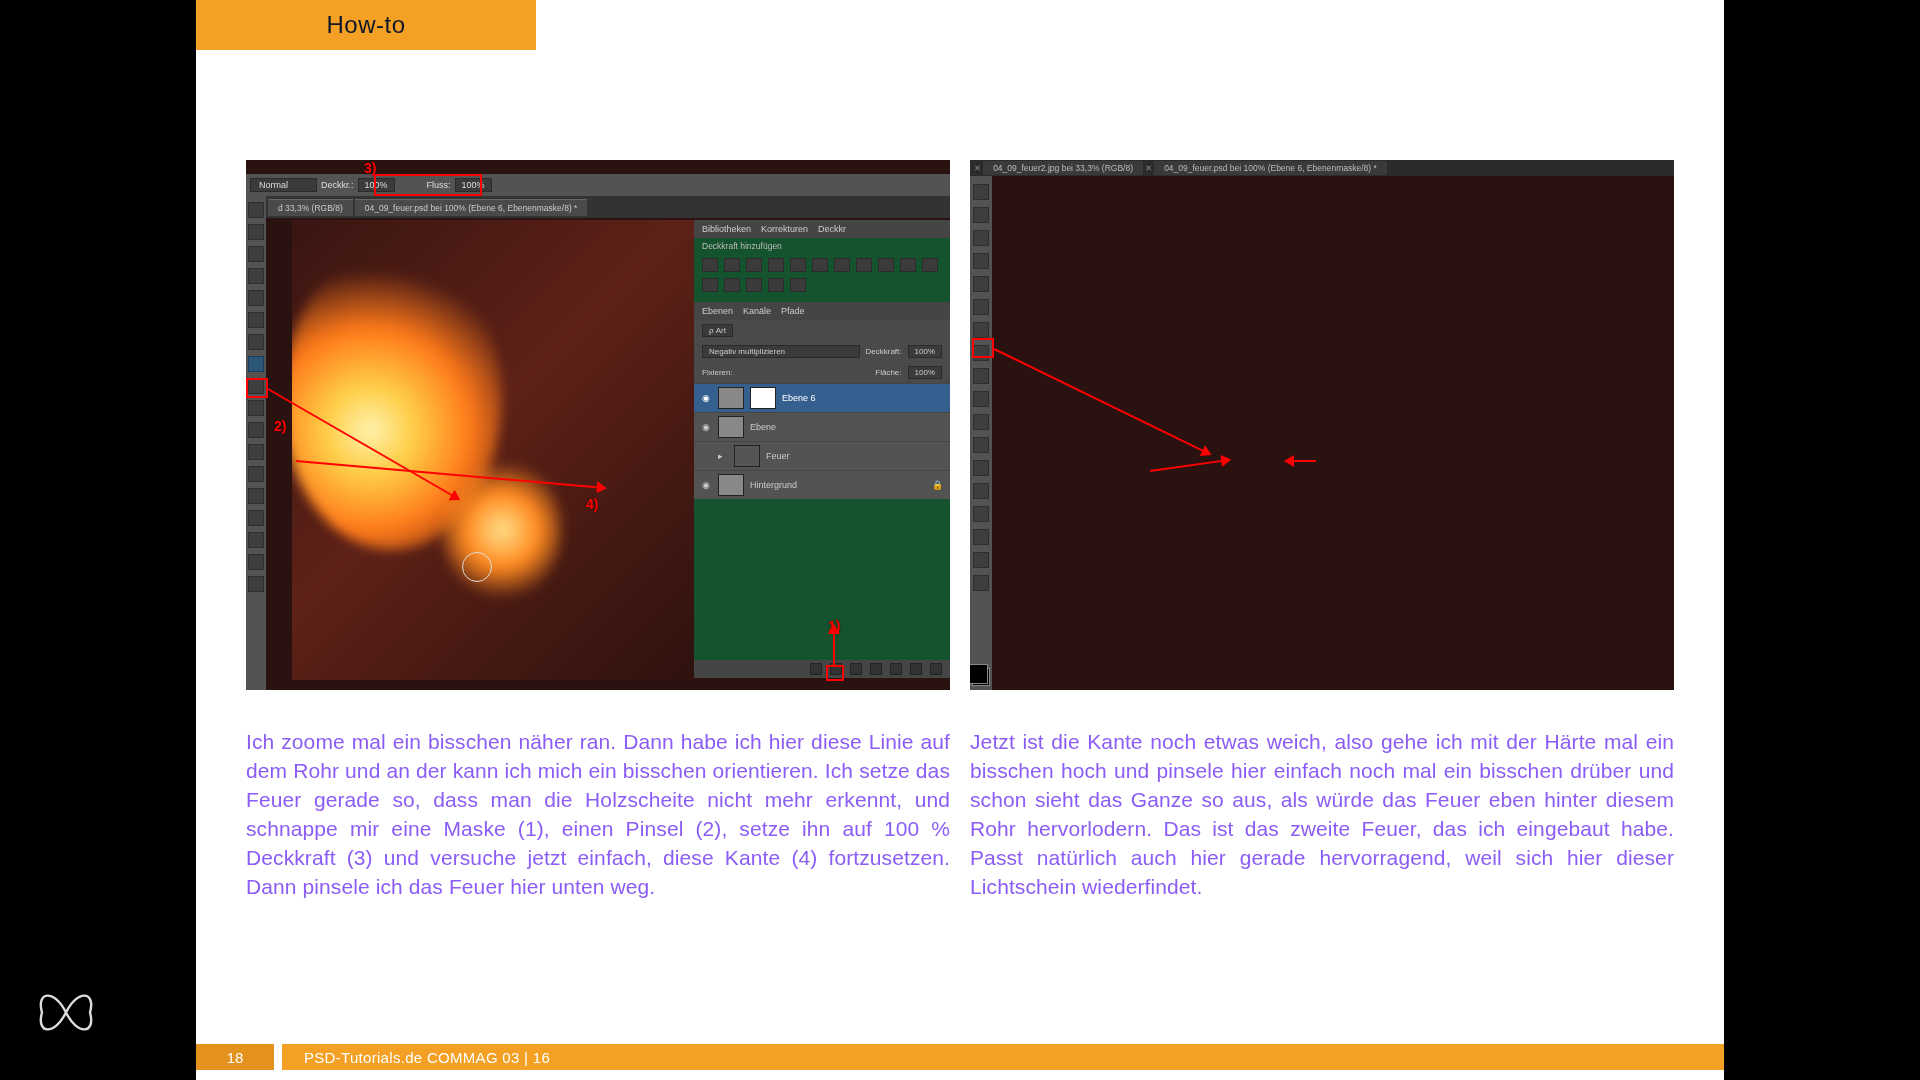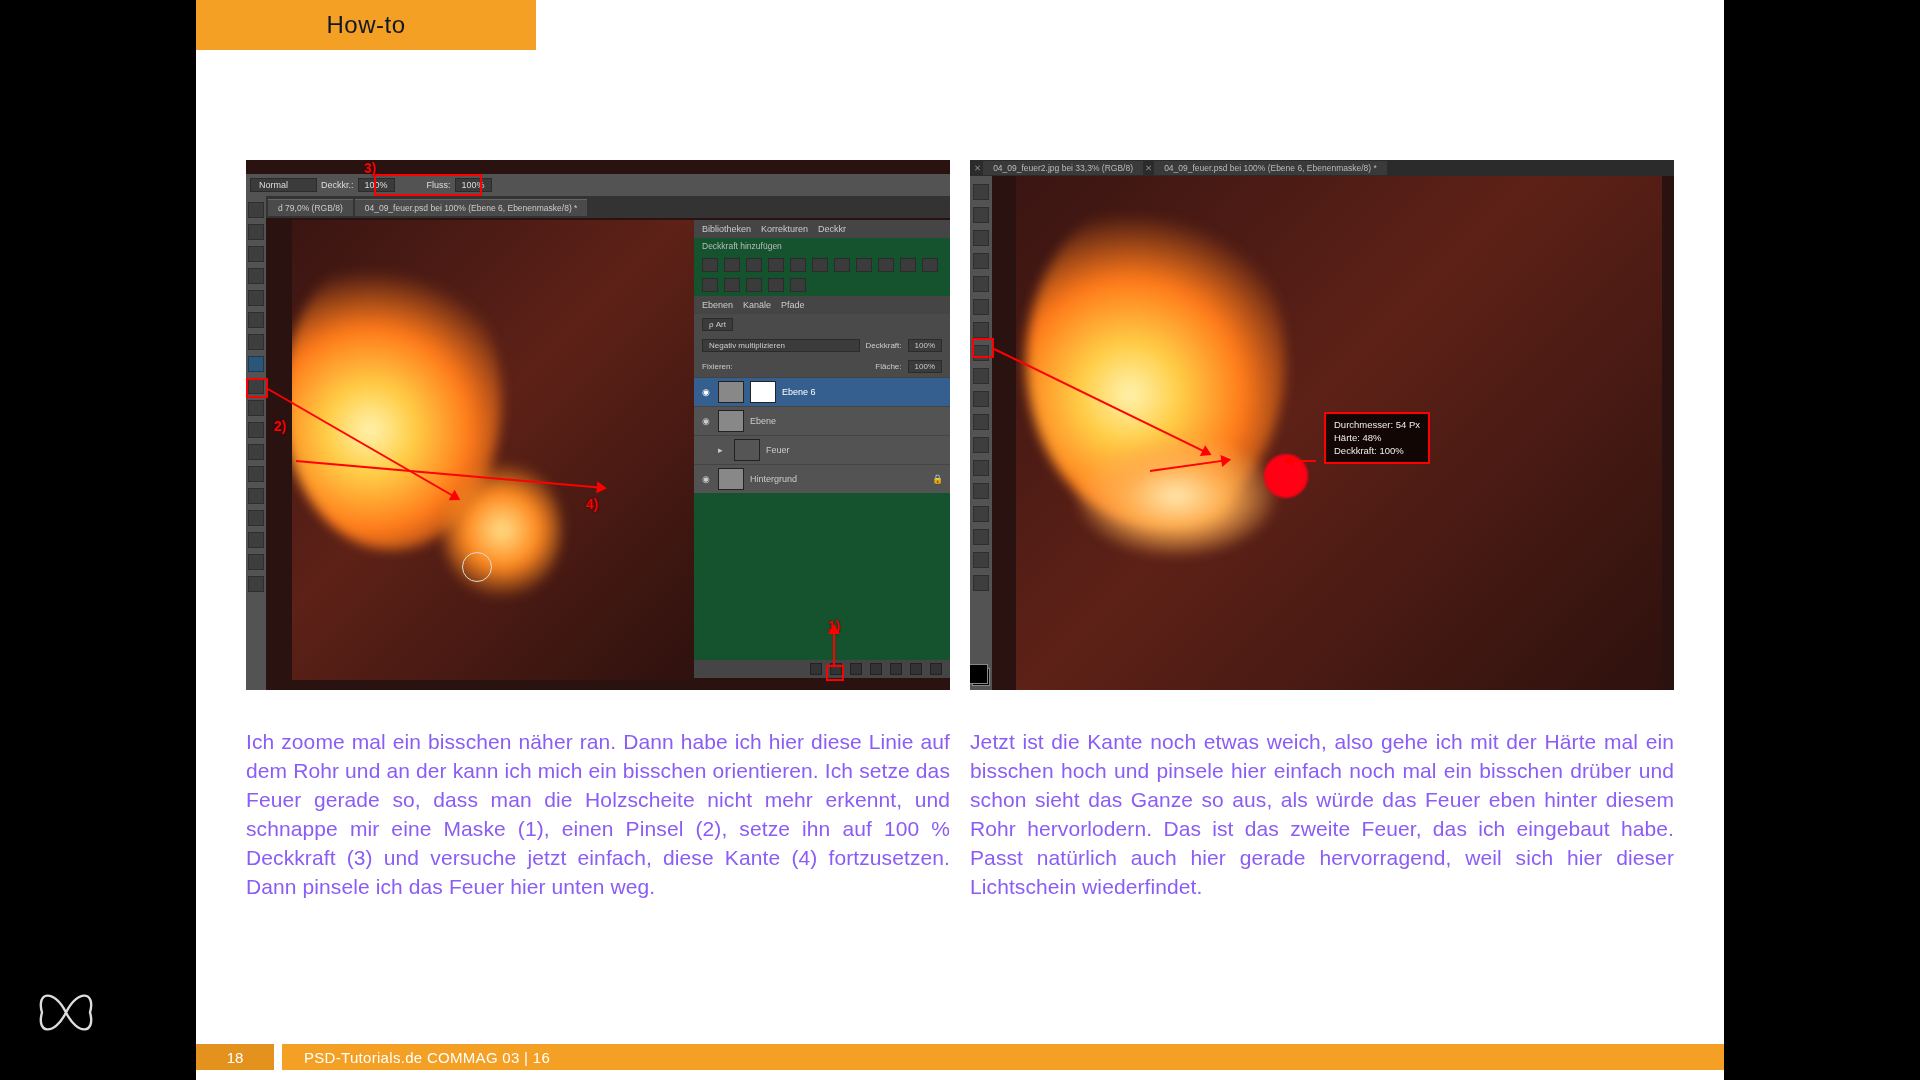--- a/index.html
+++ b/index.html
@@ -42,21 +42,21 @@
   .ps-toolbox { position:absolute; left:0; top:36px; width:20px; bottom:0; background:#535353; display:flex; flex-direction:column; align-items:center; gap:6px; padding-top:6px;}
   .ps-toolbox .tool { width:16px; height:16px; background:#3e3e3e; border:1px solid #2e2e2e;}
   .ps-toolbox .tool.sel { background:#2a567a; border-color:#1b3a55;}
   .ps-canvas1 { position:absolute; left:46px; top:60px; width:408px; height:460px; background:linear-gradient(135deg,#3a1512 0%, #5d2117 45%, #2e110e 100%); overflow:hidden;}
   .flame { position:absolute; border-radius:50%; filter: blur(6px); }
   .ps-panels { position:absolute; right:0; top:60px; width:256px; bottom:12px; background:#14532d; color:#ccc; font-size:9px;}
   .panel-tabs { display:flex; gap:10px; padding:4px 8px; background:#454545; font-size:9px;}
   .panel-sub { padding:3px 8px; font-size:8.5px; color:#bbb;}
   .adj-icons { display:flex; flex-wrap:wrap; gap:6px; padding:4px 8px;}
   .adj-icons span { width:16px; height:14px; background:#3b3b3b; border:1px solid #2b2b2b;}
-  .layer-panel { }
+  .layer-panel { margin-top:6px; }
   .layer-header { display:flex; gap:10px; padding:4px 8px; background:#454545;}
   .layer-row { display:flex; align-items:center; gap:6px; padding:3px 6px; background:#535353; border-top:1px solid #444;}
   .layer-row.selected { background:#355f8f; color:#fff;}
   .layer-row .eye { width:12px; text-align:center;}
   .layer-row .thumb { width:26px; height:22px; background:#888; border:1px solid #222;}
   .layer-row .mask { width:26px; height:22px; background:#fff; border:1px solid #222;}
   .layer-controls { display:flex; align-items:center; gap:6px; padding:4px 8px; font-size:8px; background:#4a4a4a;}
   .layer-controls .fld { background:#3b3b3b; border:1px solid #2b2b2b; padding:1px 6px;}
   .layer-bottom { position:absolute; bottom:0; left:0; right:0; height:18px; background:#454545; display:flex; justify-content:flex-end; align-items:center; gap:8px; padding:0 8px;}
   .layer-bottom span { width:12px; height:12px; background:#333; border:1px solid #222;}
@@ -97,21 +97,21 @@
         <div class="ps-options">
           <span class="dd">Normal</span>
           <span>Deckkr.:</span>
           <span class="field">100%</span>
           <span style="width:24px"></span>
           <span>Fluss:</span>
           <span class="field">100%</span>
         </div>
 
         <div class="ps-tabs">
-          <span class="doctab">d 79,0% (RGB/8)</span>
+          <span class="doctab">d 33,3% (RGB/8)</span>
           <span class="doctab">04_09_feuer.psd bei 100% (Ebene 6, Ebenenmaske/8) *</span>
         </div>
 
         <div class="ps-toolbox">
           <div class="tool"></div>
           <div class="tool"></div>
           <div class="tool"></div>
           <div class="tool"></div>
           <div class="tool"></div>
           <div class="tool"></div>
@@ -257,30 +257,20 @@
           <div class="tool"></div>
           <div class="tool"></div>
           <div class="tool"></div>
           <div class="tool"></div>
           <div class="tool"></div>
           <div class="tool"></div>
           <div class="tool"></div>
           <div class="tool"></div>
           <div class="swatch"></div>
         </div>
-        <div class="ps2-canvas">
-          <div class="flame" style="left:10px; top:20px; width:260px; height:330px; background:radial-gradient(circle at 40% 60%, #fff3b0 0%, #ffcd45 20%, #ff7a1a 45%, rgba(120,20,10,0) 72%);"></div>
-          <div class="flame" style="left:60px; top:260px; width:200px; height:120px; background:radial-gradient(ellipse, #ffe8b0 0%, #ffae50 35%, rgba(90,20,10,0) 75%);"></div>
-          <div class="brush-dot" style="left:248px; top:278px;"></div>
-          <div class="hud" style="left:308px; top:236px;">
-            <div>Durchmesser: 54 Px</div>
-            <div>Härte: 48%</div>
-            <div>Deckkraft: 100%</div>
-          </div>
-        </div>
 
         <div class="red-box" style="left:2px; top:178px; width:22px; height:20px;"></div>
         <div class="arrow" style="left:24px; top:188px; width:240px; transform:rotate(26deg);"></div>
         <div class="arrow" style="left:180px; top:310px; width:80px; transform:rotate(-8deg);"></div>
         <div class="arrow" style="left:346px; top:300px; width:30px; transform:rotate(180deg);"></div>
       </div>
       <p class="caption">Jetzt ist die Kante noch etwas weich, also gehe ich mit der Härte mal ein bisschen hoch und pinsele hier einfach noch mal ein bisschen drüber und schon sieht das Ganze so aus, als würde das Feuer eben hinter diesem Rohr hervorlodern. Das ist das zweite Feuer, das ich eingebaut habe. Passt natürlich auch hier gerade hervor­ragend, weil sich hier dieser Lichtschein wiederfindet.</p>
     </div>
 
   </div>

